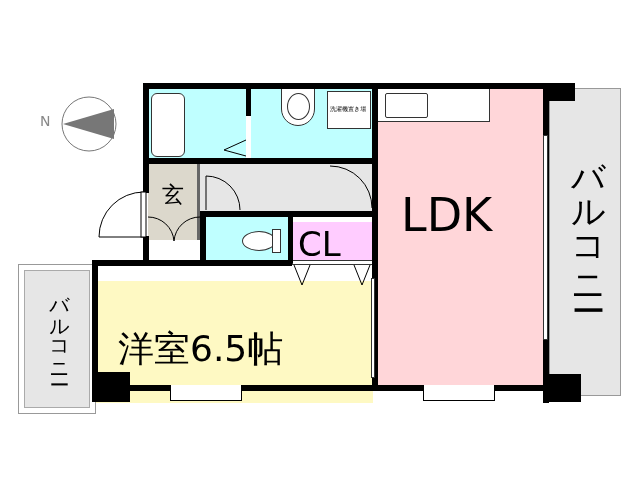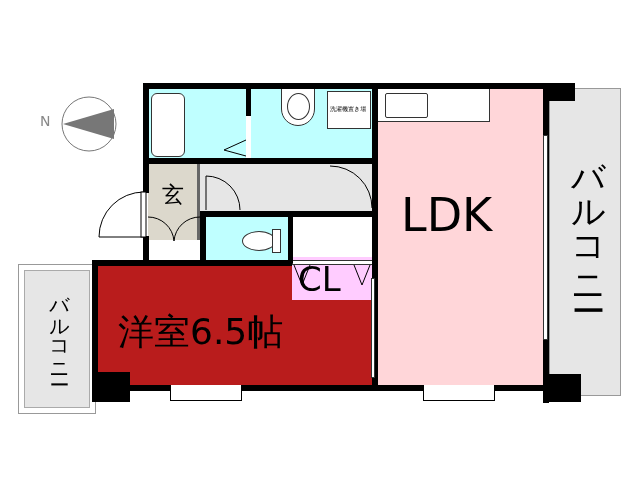--- a/index.html
+++ b/index.html
@@ -31,21 +31,21 @@
 </div>
 
 <div class="abs" style="left:377px;top:88px;width:168px;height:300px;background:#ffd6d9;">
   <span class="room-label" style="left:24px;top:100px;font-size:46px;">LDK</span>
 </div>
 
 <div class="abs" style="left:377px;top:88px;width:113px;height:34px;background:#fff;border:1px solid #333;border-left:none;">
   <div class="abs" style="left:8px;top:4px;width:43px;height:25px;border:1px solid #333;border-radius:2px;"></div>
 </div>
 
-<div class="abs" style="left:96px;top:264px;width:277px;height:122px;background:#b91c1c;">
+<div class="abs" style="left:96px;top:281px;width:277px;height:122px;background:#fef9c3;">
   <span class="room-label" style="left:22px;top:44px;font-size:36px;">洋室6.5帖</span>
 </div>
 
 <div class="abs" style="left:148px;top:88px;width:98px;height:72px;background:#bfffff;">
   <div class="abs" style="left:3px;top:5px;width:34px;height:64px;background:#fff;border:1px solid #333;border-radius:6px;"></div>
 </div>
 
 <div class="abs" style="left:251px;top:88px;width:126px;height:72px;background:#bfffff;">
   <div class="abs" style="left:30px;top:0;width:34px;height:38px;background:#fff;border:1px solid #333;border-radius:0 0 17px 17px;">
     <div class="abs" style="left:5px;top:4px;width:23px;height:27px;border:1px solid #333;border-radius:50%;"></div>
@@ -60,21 +60,21 @@
 <div class="abs" style="left:148px;top:164px;width:52px;height:76px;background:#dcd8cc;">
   <span class="room-label" style="left:14px;top:16px;font-size:22px;">玄</span>
 </div>
 <div class="abs" style="left:148px;top:240px;width:52px;height:22px;background:#fff;"></div>
 
 <div class="abs" style="left:206px;top:217px;width:83px;height:44px;background:#bfffff;">
   <div class="abs" style="left:36px;top:14px;width:34px;height:20px;background:#fff;border:1px solid #333;border-radius:50%;"></div>
   <div class="abs" style="left:66px;top:12px;width:9px;height:24px;background:#fff;border:1px solid #333;"></div>
 </div>
 
-<div class="abs" style="left:292px;top:222px;width:81px;height:43px;background:#ffccff;margin-top:35px;">
+<div class="abs" style="left:292px;top:222px;width:81px;height:43px;background:#ffccff;">
   <span class="room-label" style="left:6px;top:2px;font-size:34px;">CL</span>
 </div>
 <div class="abs" style="left:292px;top:260px;width:81px;height:5px;background:#fff;border:1px solid #333;"></div>
 
 <div class="wall" style="left:143px;top:83px;width:405px;height:6px;"></div>
 <div class="wall" style="left:545px;top:83px;width:30px;height:18px;"></div>
 <div class="wall" style="left:543px;top:83px;width:6px;height:320px;"></div>
 <div class="wall" style="left:543px;top:374px;width:38px;height:28px;"></div>
 <div class="wall" style="left:92px;top:385px;width:455px;height:6px;"></div>
 <div class="wall" style="left:143px;top:83px;width:6px;height:110px;"></div>

